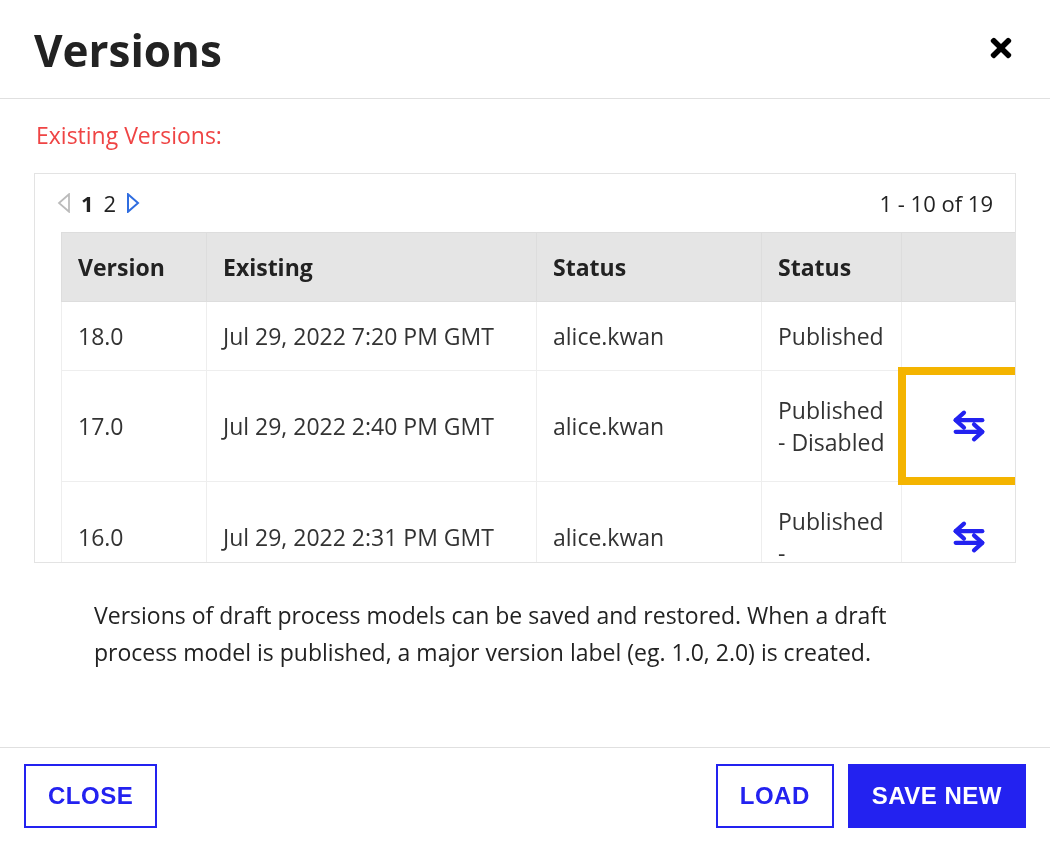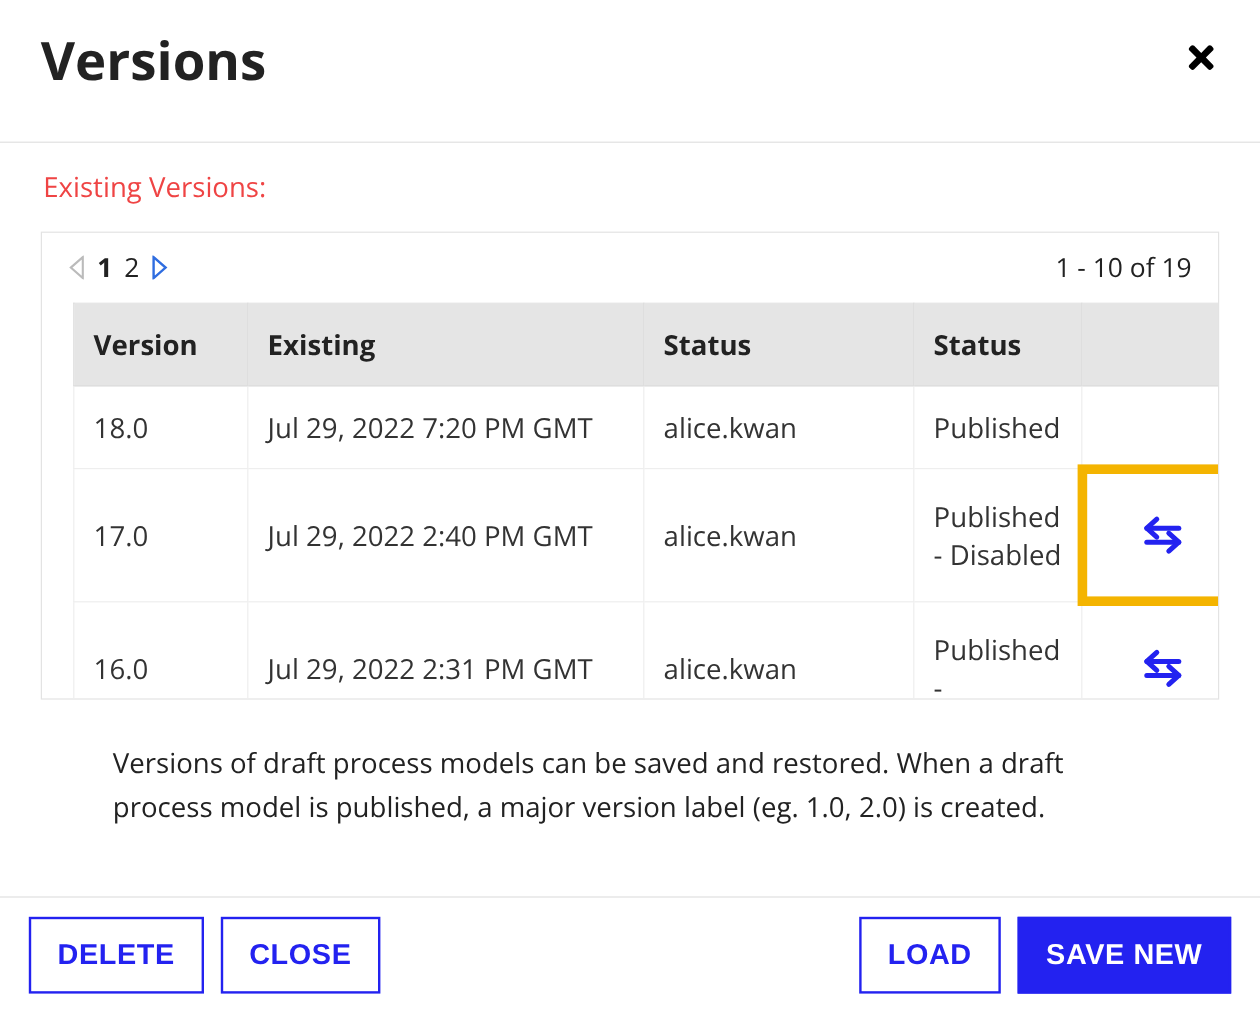--- a/index.html
+++ b/index.html
@@ -10,21 +10,21 @@
     width: 1050px;
     height: 844px;
     background: #fff;
     position: relative;
   }
 
   .header {
     display: flex;
     align-items: center;
     justify-content: space-between;
-    padding: 20px 34px 38px 34px;
+    padding: 20px 34px 18px 34px;
     border-bottom: 1px solid #e0e0e0;
   }
   .header h1 {
     margin: 0;
     font-size: 44px;
     font-weight: 700;
     color: #222;
   }
   .close-x {
     font-size: 34px;
@@ -231,20 +231,19 @@
           </tbody>
       </table>
     </div>
   </div>
 
   <div class="hint">Versions of draft process models can be saved and restored. When a draft process model is published, a major version label (eg. 1.0, 2.0) is created.</div>
 </div>
 
 <div class="footer">
   <div class="footer-left">
-    <button class="btn">DELETE</button>
     <button class="btn">CLOSE</button>
   </div>
   <div class="footer-right">
     <button class="btn">LOAD</button>
     <button class="btn primary">SAVE NEW</button>
   </div>
 </div>
 
 </body></html>

